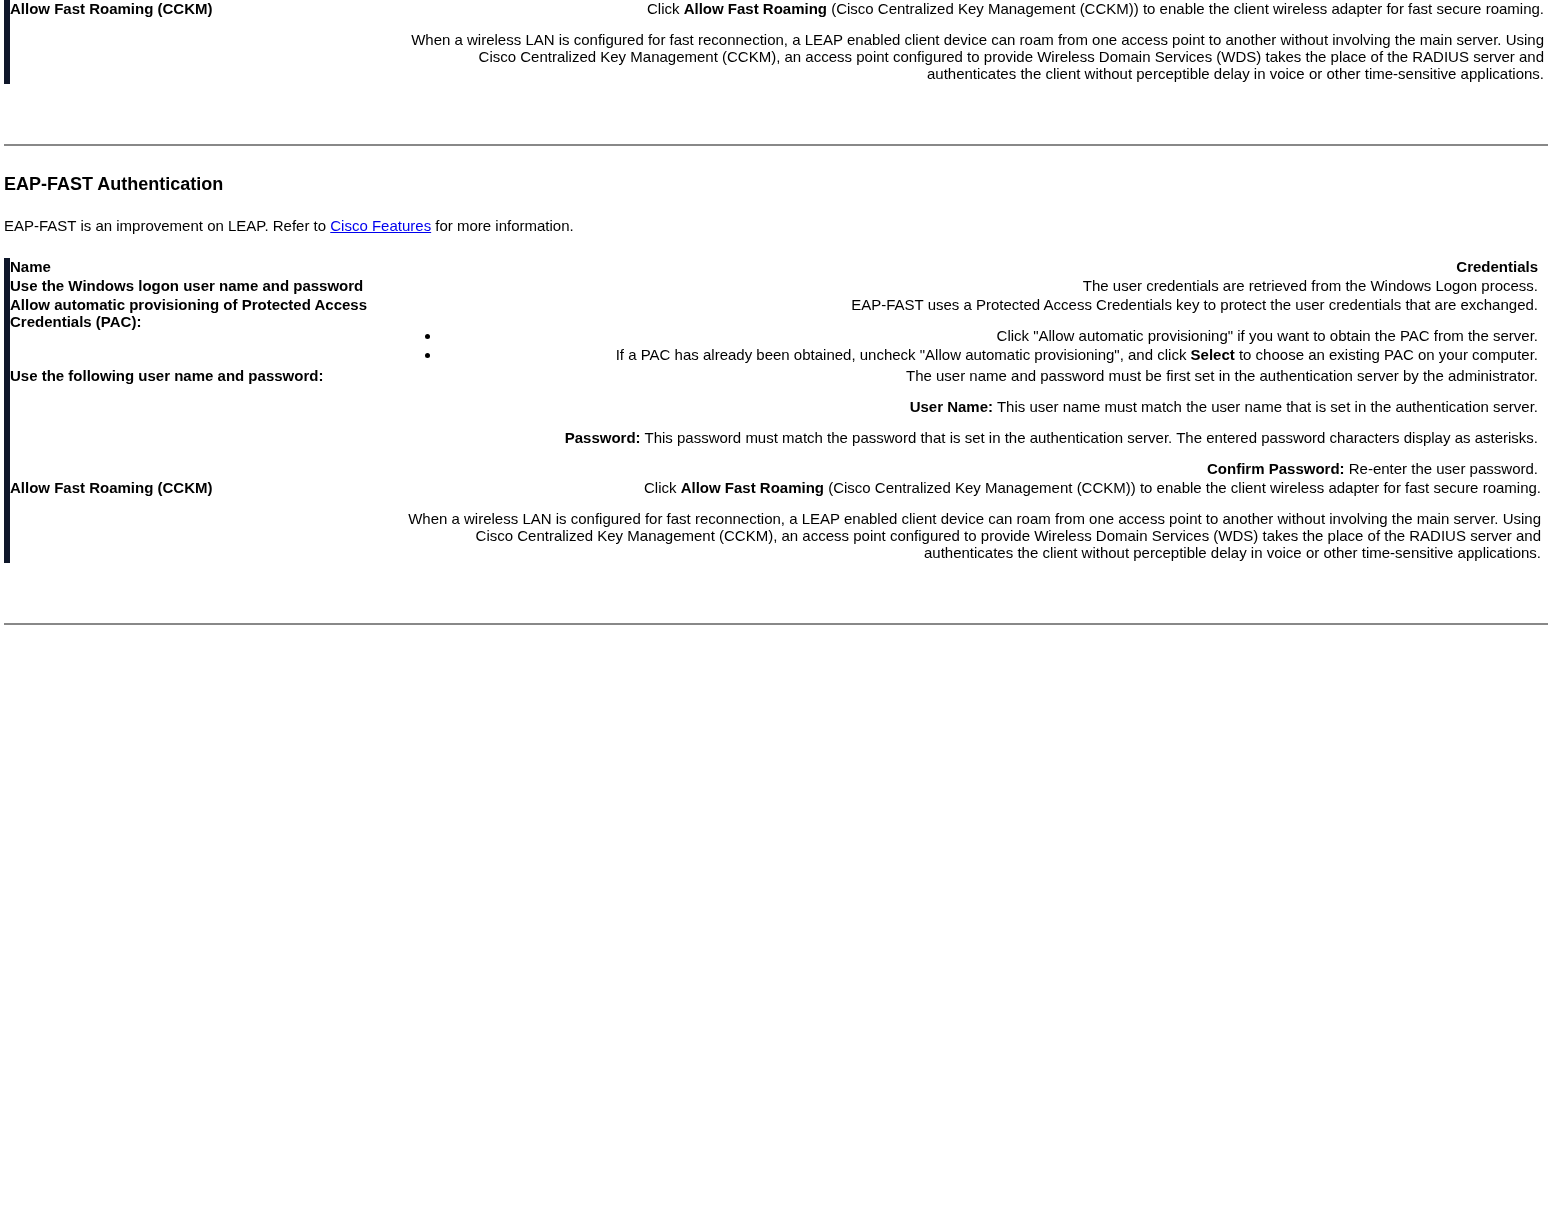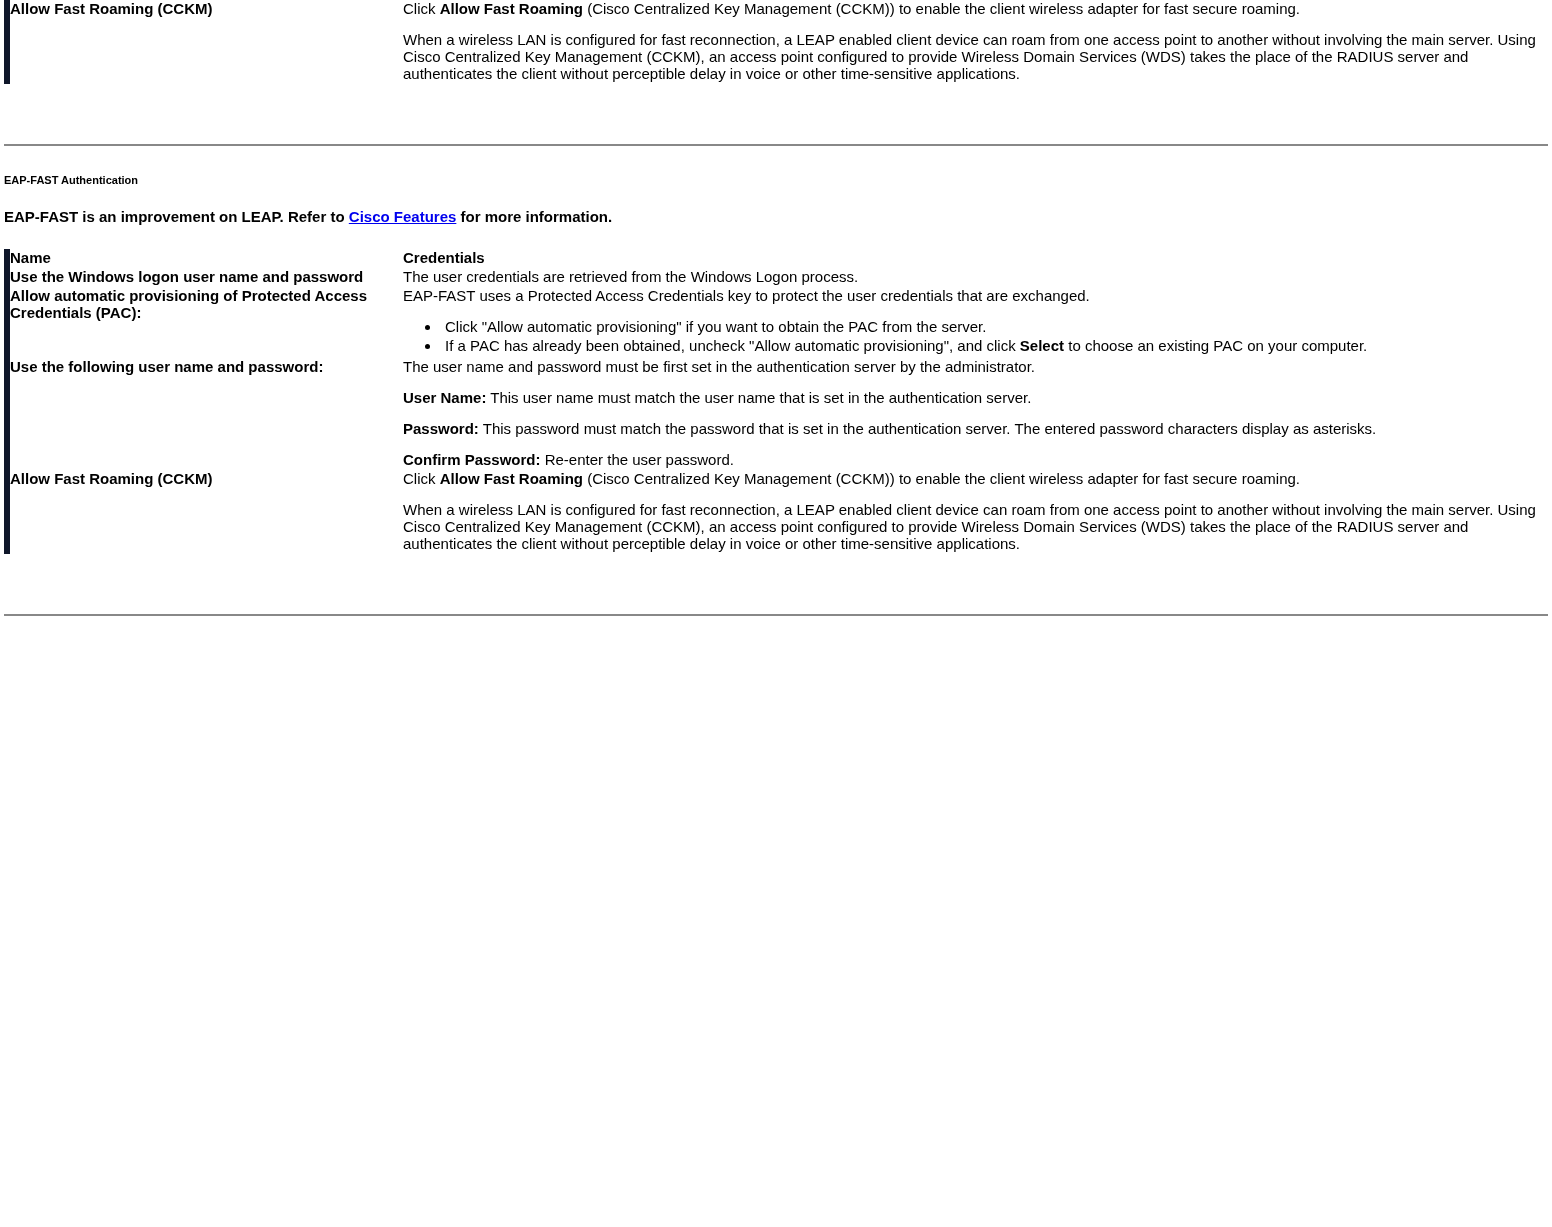--- a/index.html
+++ b/index.html
@@ -22,20 +22,21 @@
       padding: 0 4px 2px 0;
     }
     td.name-col {
       width: 385px;
       border-left: 6px solid #0f172a;
       padding-left: 0;
       font-weight: bold;
     }
     td.desc-col {
       padding-left: 4px;
+      text-align: right;
     }
     .header-row td {
       font-weight: bold;
     }
     p {
       margin: 0 0 14px 0;
     }
     p.last {
       margin-bottom: 0;
     }
@@ -49,27 +50,26 @@
     }
     hr {
       border: none;
       border-top: 2px solid #888;
       margin: 60px 0 28px 0;
     }
     hr.bottom {
       margin: 60px 0 0 0;
     }
     h3 {
-      font-size: 11px;
+      font-size: 18px;
       font-weight: bold;
       margin: 0 0 22px 0;
     }
     .intro {
       margin: 0 0 24px 0;
-      font-weight: bold;
     }
     a {
       color: #0000EE;
       text-decoration: underline;
     }
     .bold {
       font-weight: bold;
     }
   </style>
 </head>

